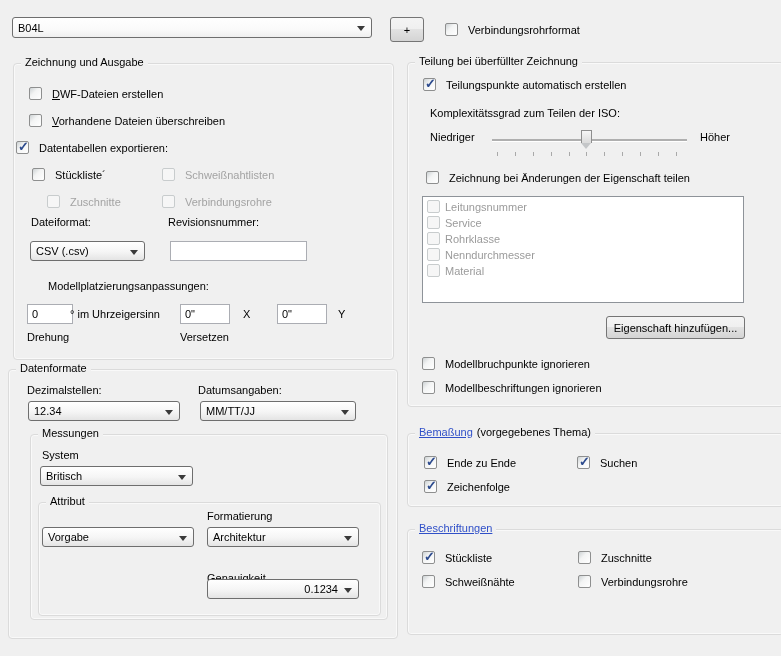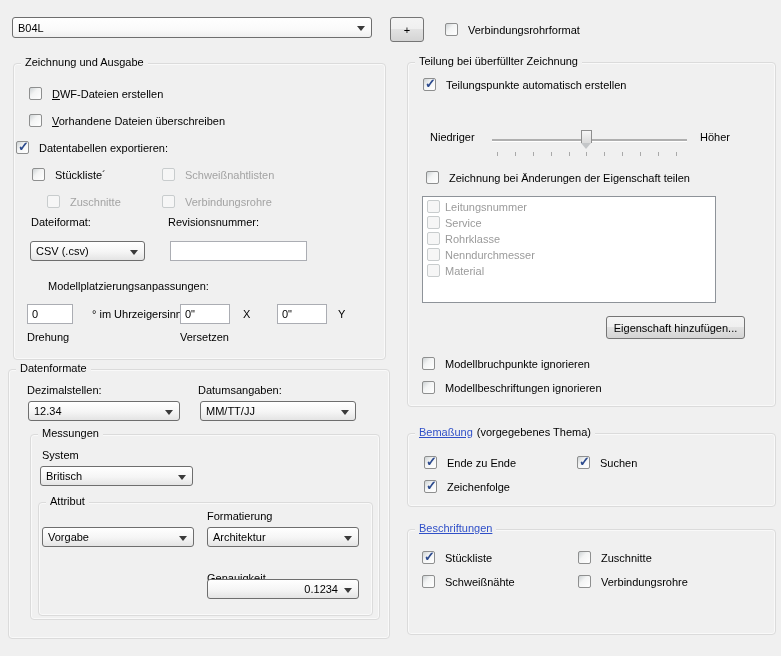--- a/index.html
+++ b/index.html
@@ -3,21 +3,21 @@
 <meta charset="utf-8">
 <style>
   html,body{margin:0;padding:0;}
   body{font-family:"Liberation Sans", sans-serif;font-size:11px;color:#000;background:#fff;}
   #panel{position:relative;width:781px;height:656px;background:#F0F0F0;overflow:hidden;}
   .abs{position:absolute;}
   .lbl{display:inline-block;white-space:nowrap;}
   .u1::first-letter{text-decoration:underline;}
 
   
-  .group{position:absolute;border:1px solid #DBDBDB;border-radius:4px;box-shadow:inset 0 0 0 1px rgba(255,255,255,.6);}
+  .group{position:absolute;border:1px solid #DBDBDB;border-radius:4px;box-shadow:inset 0 0 0 1px rgba(255,255,255,.6);padding-left:8px;}
   .gtitle{position:absolute;top:-8px;left:7px;background:#F0F0F0;padding:0 4px;white-space:nowrap;}
   .gtitle .link{color:#3050C8;text-decoration:underline;cursor:pointer;}
   .gtitle .suffix{margin-left:4px;color:#000;}
 
   
   .cb{position:absolute;display:flex;align-items:flex-start;gap:10px;height:15px;cursor:default;}
   .cb .box{flex:none;width:13px;height:13px;box-sizing:border-box;border:1px solid #8E8F8F;border-radius:2px;
            background:linear-gradient(135deg,#CDD2D4 0%,#F3F4F4 40%,#FFFFFF 100%);position:relative;}
   .cb.on .box::after{content:"✓";position:absolute;left:1px;top:-3px;font-size:13px;font-weight:bold;color:#2D4B8E;}
   .cb .txt{padding-top:1px;}
@@ -106,21 +106,21 @@
   <span class="abs lbl" style="left:31px;top:216px;">Dateiformat:</span>
   <span class="abs lbl" style="left:168px;top:216px;">Revisionsnummer:</span>
   <div class="combo" style="left:30px;top:241px;width:115px;">
     <span class="val">CSV (.csv)</span>
     <span class="arr"></span>
   </div>
   <input class="tinput" style="left: 170px; top: 241px; width: 137px;" value="">
 
   <span class="abs lbl" style="left:16px;top:280px;margin-left:32px;">Modellplatzierungsanpassungen:</span>
   <input class="tinput" style="left: 27px; top: 304px; width: 46px;" value="0">
-  <span class="abs lbl" style="left:92px;top:308px;text-align:center;">° im Uhrzeigersinn</span>
+  <span class="abs lbl" style="left:70px;top:308px;text-align:center;">° im Uhrzeigersinn</span>
   <input class="tinput" style="left: 180px; top: 304px; width: 50px;" value="0&quot;">
   <span class="abs lbl" style="left:243px;top:308px;">X</span>
   <input class="tinput" style="left: 277px; top: 304px; width: 50px;" value="0&quot;">
   <span class="abs lbl" style="left:338px;top:308px;">Y</span>
   <span class="abs lbl" style="left:27px;top:331px;">Drehung</span>
   <span class="abs lbl" style="left:180px;top:331px;">Versetzen</span>
 
   <div class="group" style="left:8px;top:369px;width:380px;height:268px;">
     <span class="gtitle">Datenformate</span>
   </div>
@@ -162,20 +162,21 @@
     <span class="arr"></span>
   </div>
 
   <div class="group" style="left:407px;top:62px;width:367px;height:343px;">
     <span class="gtitle">Teilung bei überfüllter Zeichnung</span>
   </div>
   <label class="cb on" style="left:423px;top:78px;">
     <span class="box"></span>
     <span class="txt">Teilungspunkte automatisch erstellen</span>
   </label>
+  <span class="abs lbl" style="left:430px;top:107px;">Komplexitätssgrad zum Teilen der ISO:</span>
 
   <span class="abs lbl" style="left:430px;top:131px;">Niedriger</span>
   <div class="track"></div>
   <div class="thumb">
       <div class="pt"></div>
     </div>
   <div class="ticks">
       <i></i>
       <i></i>
       <i></i>
@@ -188,21 +189,21 @@
       <i></i>
       <i></i>
     </div>
   <span class="abs lbl" style="left:700px;top:131px;">Höher</span>
 
   <label class="cb" style="left:426px;top:171px;">
     <span class="box"></span>
     <span class="txt">Zeichnung bei Änderungen der Eigenschaft teilen</span>
   </label>
 
-  <div class="listbox" style="left:422px;top:196px;width:294px;height:107px;">
+  <div class="listbox" style="left:422px;top:196px;width:322px;height:107px;">
     <div class="cbrow">
       <span class="box"></span>
       <span class="txt">Leitungsnummer</span>
     </div>
     <div class="cbrow">
       <span class="box"></span>
       <span class="txt">Service</span>
     </div>
     <div class="cbrow">
       <span class="box"></span>

